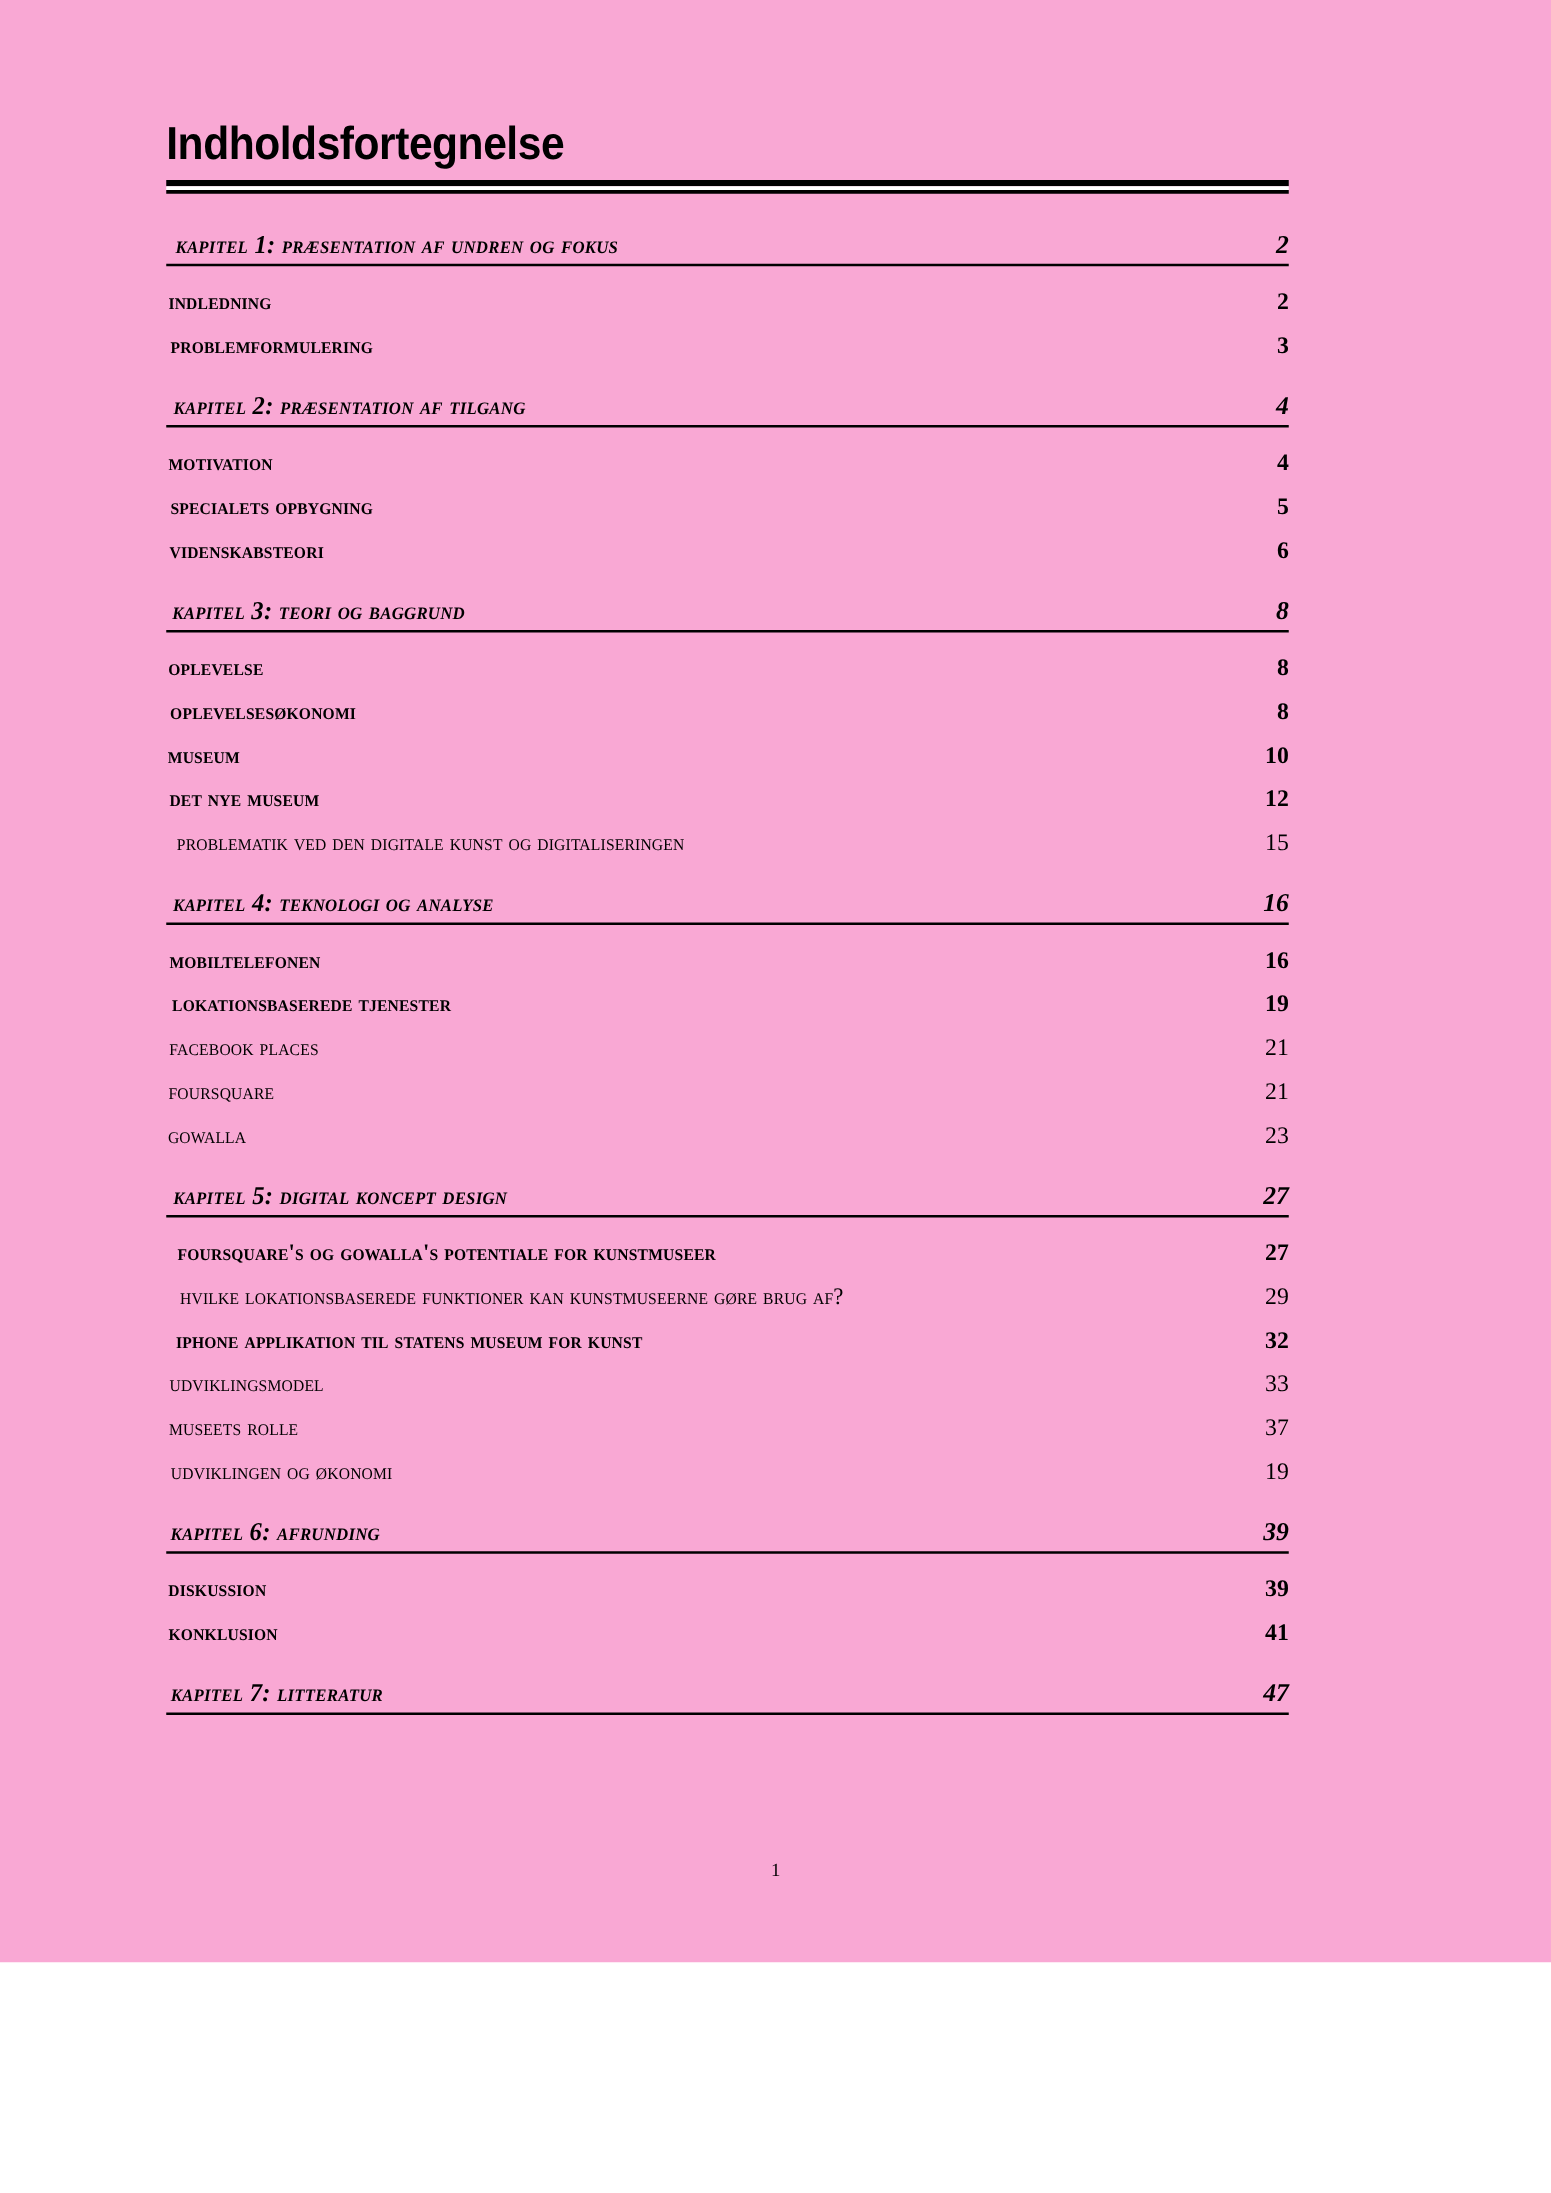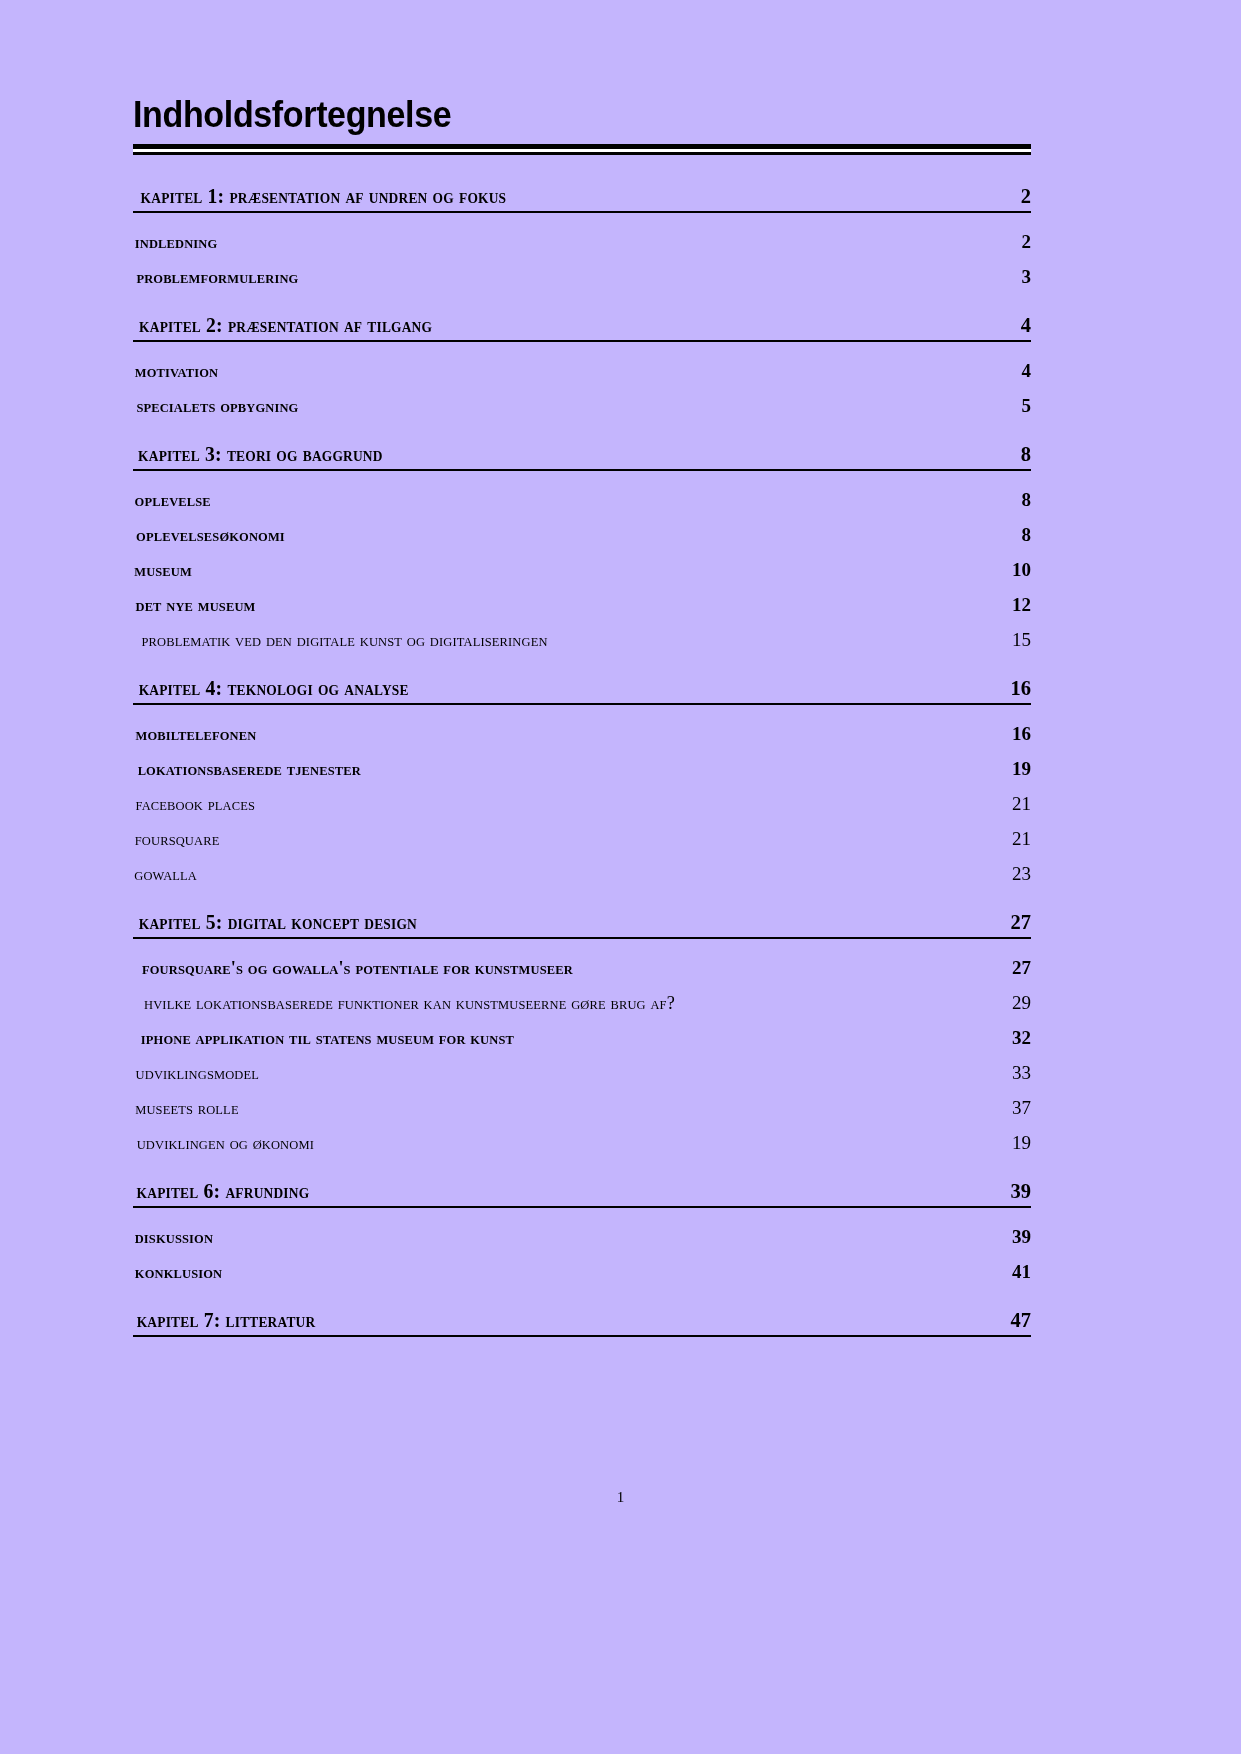--- a/index.html
+++ b/index.html
@@ -4,23 +4,23 @@
 <title>Indholdsfortegnelse</title>
 <style>
   html, body {
     margin: 0;
     padding: 0;
     background: #ffffff;
   }
   .page {
     position: relative;
     width: 1241px;
-    height: 1754px;
+    height: 1570px;
     margin: 0 auto;
-    background: #c4b5fd;
+    background: #f9a8d4;
     box-sizing: border-box;
     overflow: hidden;
     padding-left: 16px;
   }
   .content {
     position: absolute;
     left: 133px;
     top: 96px;
     width: 898px;
   }
@@ -75,20 +75,21 @@
     display: flex;
     align-items: baseline;
     width: 100%;
   }
 
   
   .lvl1 {
     margin-bottom: 2px;
     padding-bottom: 3px;
     border-bottom: 2px solid #000000;
+    font-style: italic;
   }
   .lvl1 .label {
     font-variant: small-caps;
     text-transform: lowercase;
     font-weight: bold;
     font-size: 20.5px;
     letter-spacing: 0.2px;
     white-space: nowrap;
     transform: scaleX(0.96);
     transform-origin: left baseline;
@@ -192,20 +193,25 @@
           <div class="toc-row lvl2 bold">
             <span class="label">Motivation</span>
             <span class="dots"></span>
             <span class="pagenum">4</span>
           </div>
           <div class="toc-row lvl2 bold">
             <span class="label">Specialets opbygning</span>
             <span class="dots"></span>
             <span class="pagenum">5</span>
           </div>
+          <div class="toc-row lvl2 bold">
+            <span class="label">Videnskabsteori</span>
+            <span class="dots"></span>
+            <span class="pagenum">6</span>
+          </div>
         </div>
         <div class="group-spacer"></div>
         <div class="toc-group">
           <div class="toc-row lvl1">
             <span class="label">Kapitel 3: Teori og baggrund</span>
             <span class="dots"></span>
             <span class="pagenum">8</span>
           </div>
           <div class="toc-row lvl2 bold">
             <span class="label">Oplevelse</span>

